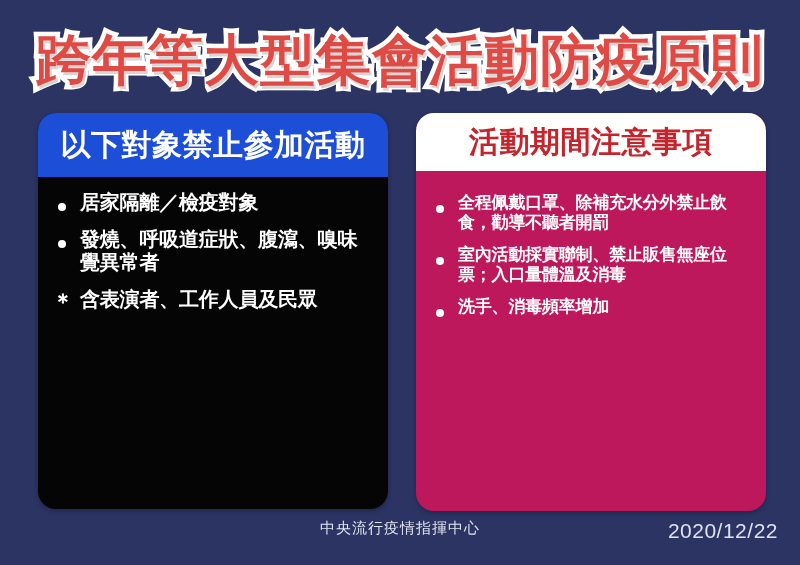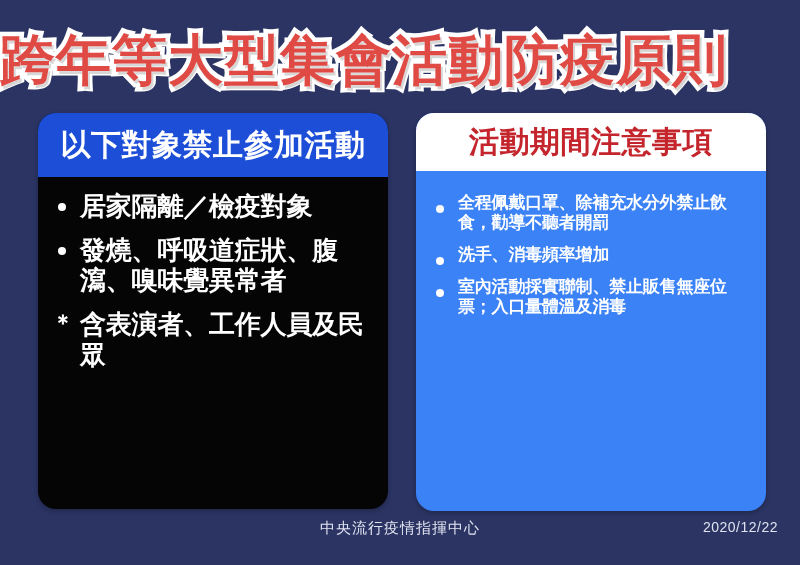--- a/index.html
+++ b/index.html
@@ -14,25 +14,25 @@
     font-family: "Liberation Sans", "DejaVu Sans", sans-serif;
     overflow: hidden;
     position: relative;
   }
 
   
   .title-wrap {
     position: absolute;
     left: 0;
     top: 22px;
-    width: 696px;
+    width: 800px;
     height: 76px;
     display: flex;
     align-items: center;
-    justify-content: flex-start;
+    justify-content: center;
   }
   .title {
     font-size: 55px;
     font-weight: 700;
     letter-spacing: 1px;
     color: #e04a44;
     line-height: 1;
     white-space: nowrap;
     -webkit-text-stroke: 9px #ffffff;
     paint-order: stroke fill;
@@ -64,21 +64,21 @@
     top: 0;
     width: 350px;
     height: 396px;
     background: #050505;
   }
   .panel-right {
     left: 416px;
     top: 0;
     width: 350px;
     height: 398px;
-    background: #3b82f6;
+    background: #be185d;
   }
 
   .panel-header {
     flex: 0 0 auto;
     display: flex;
     align-items: center;
     justify-content: center;
     font-weight: 700;
     line-height: 1;
   }
@@ -111,21 +111,21 @@
   ul.bullets li {
     position: relative;
     padding-left: 26px;
     color: #ffffff;
     font-size: 26px;
     font-weight: 600;
     line-height: 1.18;
     margin-bottom: 11px;
     letter-spacing: -0.2px;
   }
-  .panel-left ul.bullets li { font-size: 26px; margin-bottom: 13px; }
+  .panel-left ul.bullets li { font-size: 20px; margin-bottom: 13px; }
   .panel-right ul.bullets li { font-size: 17px; margin-bottom: 12px; margin-top: 8px; }
 
   ul.bullets li .marker {
     position: absolute;
     left: 2px;
     top: 0;
     line-height: 1.18;
     font-size: 26px;
     color: #ffffff;
   }
@@ -163,21 +163,21 @@
     text-align: center;
     color: #dfe2ef;
     font-size: 15px;
     letter-spacing: 1px;
   }
   .footer-date {
     position: absolute;
     right: 22px;
     top: 8px;
     color: #dfe2ef;
-    font-size: 14px;
+    font-size: 21px;
     letter-spacing: 0.5px;
     text-align: center;
   }
 </style>
 </head>
 <body>
 
 <div class="title-wrap">
   <div class="title">跨年等大型集會活動防疫原則</div>
 </div>
@@ -207,25 +207,25 @@
   <div class="panel panel-right">
     <div class="panel-header">活動期間注意事項</div>
     <div class="panel-body">
       <ul class="bullets">
         <li class="dot">
           <span class="marker"></span>
           <span>全程佩戴口罩、除補充水分外禁止飲食，勸導不聽者開罰</span>
         </li>
         <li class="dot">
           <span class="marker"></span>
+          <span>室內活動採實聯制、禁止販售無座位票；入口量體溫及消毒</span>
+        </li>
+        <li class="dot">
+          <span class="marker"></span>
           <span>洗手、消毒頻率增加</span>
-        </li>
-        <li class="dot">
-          <span class="marker"></span>
-          <span>室內活動採實聯制、禁止販售無座位票；入口量體溫及消毒</span>
         </li>
       </ul>
     </div>
   </div>
 
 </div>
 
 <div class="footer">
   <div class="footer-org">中央流行疫情指揮中心</div>
   <div class="footer-date">2020/12/22</div>

